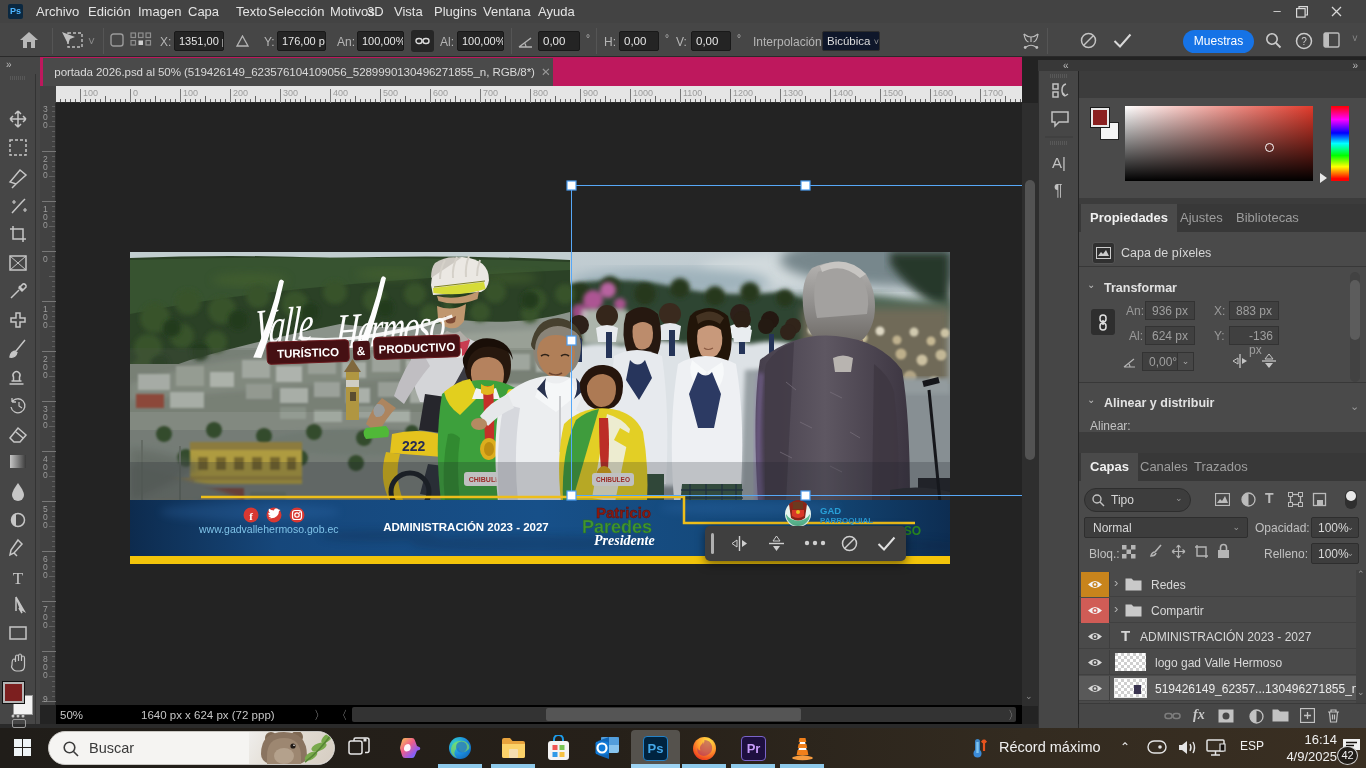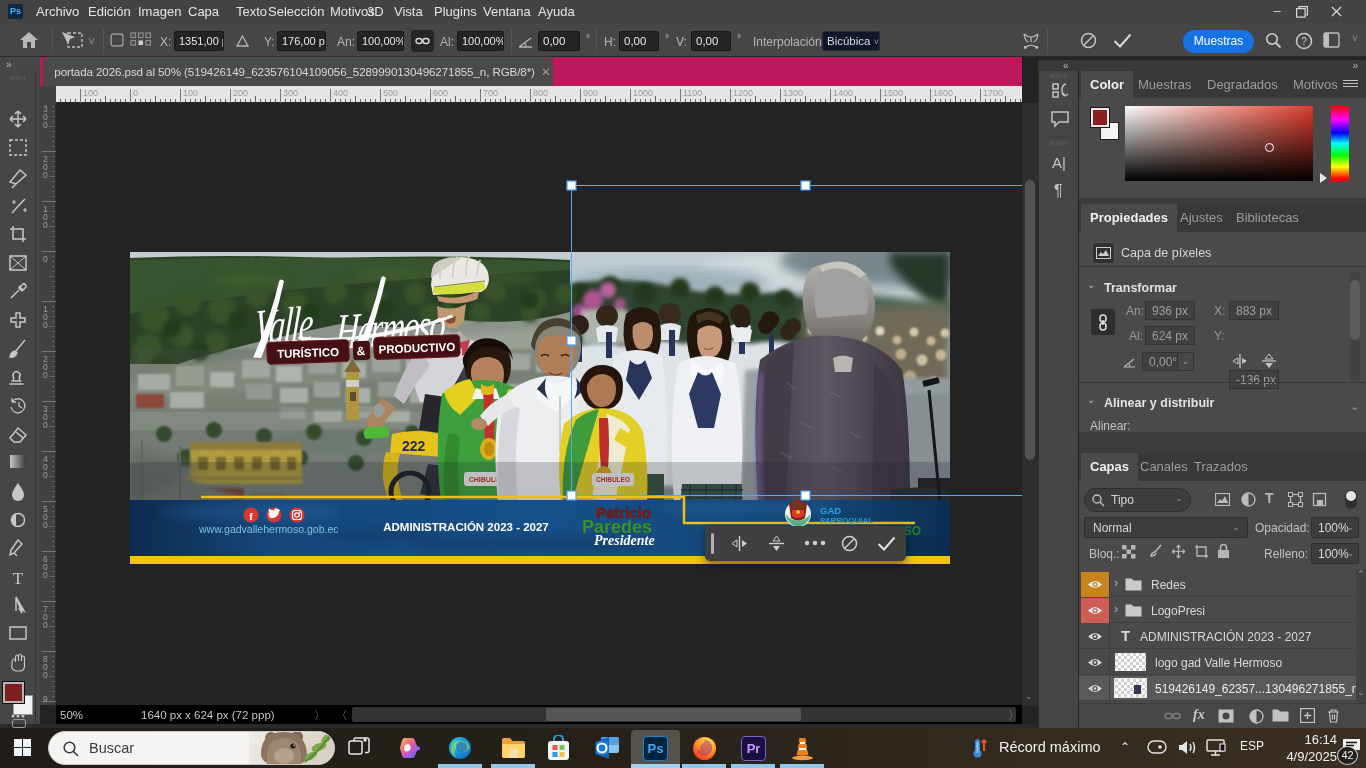--- a/index.html
+++ b/index.html
@@ -930,30 +930,20 @@
           </g>
       </g>
       <line x1="6" y1="66" x2="34" y2="66" stroke="#3a3a3a"></line>
       <g stroke="#6b6b6b">
           <path d="M11 71 h18 M11 73 h18" stroke-dasharray="1 1"></path>
         </g>
     </svg>
   </div>
   <div id="rpanel" class="abs">
 
-    <div class="ptabs" style="top:0">
-      <div class="ptab act" style="left:2px;">Color</div>
-      <div class="ptab" style="left:50px;">Muestras</div>
-      <div class="ptab" style="left:119px;">Degradados</div>
-      <div class="ptab" style="left:205px;">Motivos</div>
-      <div class="hamb" style="top:8px;">
-          <div style="border-top:1.5px solid #c2c2c2;border-bottom:1.5px solid #c2c2c2;height:7px;margin-top:1px"></div>
-          <div style="border-top:1.5px solid #c2c2c2;height:2px;margin-top:-4.5px"></div>
-        </div>
-    </div>
     <div class="pbody" style="top:27px;height:100px;">
       <div class="abs" style="left:21px;top:24px;width:19px;height:18px;background:#f4f4f4;border:1px solid #222;"></div>
       <div class="abs" style="left:12px;top:10px;width:18px;height:19px;background:#8b2020;border:2px solid #e8e8e8;outline:1px solid #1a1a1a;"></div>
       <div class="abs" style="left:46px;top:8px;width:188px;height:75px;background:linear-gradient(to right,#ffffff,#e03a2b);"></div>
       <div class="abs" style="left:46px;top:8px;width:188px;height:75px;background:linear-gradient(to bottom,rgba(0,0,0,0) 0%,#000 100%);"></div>
       <div class="abs" style="left:186px;top:45px;width:9px;height:9px;border:1.5px solid #fff;border-radius:50%;"></div>
       <div class="abs" style="left:252px;top:8px;width:18px;height:75px;background:linear-gradient(to bottom,#ff0000,#ff00ff 18%,#0000ff 36%,#00ffff 50%,#00ff00 66%,#ffff00 81%,#ff0000 97%);"></div>
       <div class="abs" style="left:241px;top:75px;width:0;height:0;border-left:7px solid #e8e8e8;border-top:5px solid transparent;border-bottom:5px solid transparent;"></div>
     </div>
 
@@ -984,21 +974,21 @@
           </g>
           <line x1="6" y1="6" x2="6" y2="11" stroke="#dfdfdf" stroke-width="1.5"></line>
         </svg>
       <span class="abs" style="left:47px;top:72px;color:#9a9a9a">An:</span>
       <div class="abs" style="left:66px;top:69px;width:50px;height:19px;background:#404040;border:1px solid #333;color:#9f9f9f;padding:2px 0 0 6px;">936 px</div>
       <span class="abs" style="left:135px;top:72px;color:#9a9a9a">X:</span>
       <div class="abs" style="left:150px;top:69px;width:50px;height:19px;background:#404040;border:1px solid #333;color:#9f9f9f;padding:2px 0 0 6px;">883 px</div>
       <span class="abs" style="left:50px;top:97px;color:#9a9a9a">Al:</span>
       <div class="abs" style="left:66px;top:94px;width:50px;height:19px;background:#404040;border:1px solid #333;color:#9f9f9f;padding:2px 0 0 6px;">624 px</div>
       <span class="abs" style="left:135px;top:97px;color:#9a9a9a">Y:</span>
-      <div class="abs" style="left:150px;top:94px;width:50px;height:19px;background:#404040;border:1px solid #333;color:#9f9f9f;padding:2px 0 0 6px;margin-top:44px;">-136 px</div>
+      <div class="abs" style="left:150px;top:94px;width:50px;height:19px;background:#404040;border:1px solid #333;color:#9f9f9f;padding:2px 0 0 19px;">-136 px</div>
       <svg class="abs" style="left:44px;top:125px" width="14" height="11" viewBox="0 0 14 11">
           <path d="M1 10 L11 2 M1 10 H12 M7 10 A6 6 0 0 0 6 7" stroke="#b5b5b5" stroke-width="1.2" fill="none"></path>
         </svg>
       <div class="abs" style="left:63px;top:120px;width:52px;height:19px;background:#404040;border:1px solid #333;color:#9f9f9f;padding:2px 0 0 6px;">0,00°</div>
       <div class="abs" style="left:98px;top:120px;width:17px;height:19px;background:#474747;border:1px solid #333;color:#aaa;font-size:9px;text-align:center;padding-top:3px">⌄</div>
       <svg class="abs" style="left:153px;top:122px" width="16" height="14" viewBox="0 0 16 14">
           <line x1="8" y1="0" x2="8" y2="14" stroke="#c5c5c5" stroke-width="1.3"></line>
           <path d="M6 4 L1 7 L6 10 Z" fill="none" stroke="#c5c5c5"></path>
           <path d="M10 4 L15 7 L10 10 Z" fill="#c5c5c5"></path>
         </svg>
@@ -1107,21 +1097,21 @@
             <svg width="16" height="11" viewBox="0 0 16 11">
               <path d="M1 5.5 Q8 -1.5 15 5.5 Q8 12.5 1 5.5 Z" fill="#f2f2f2"></path>
               <circle cx="8" cy="5.5" r="2.6" fill="#d05c56"></circle>
               <circle cx="8" cy="5.5" r="1.2" fill="#f2f2f2"></circle>
             </svg>
           </div>
         <span class="lchev">›</span>
         <svg class="abs" style="left:46px;top:6px" width="17" height="13">
             <path d="M0.5 12.5 V0.5 H6.5 L8.5 2.5 H16.5 V12.5 Z" fill="#c9c9c9"></path>
           </svg>
-        <span class="ltxt" style="left:72px">LogoPresi</span>
+        <span class="ltxt" style="left:72px">Compartir</span>
       </div>
       <div class="lrow" style="top:143px;">
         <div class="eyebox">
             <svg width="16" height="11" viewBox="0 0 16 11">
               <path d="M1 5.5 Q8 -1.5 15 5.5 Q8 12.5 1 5.5 Z" fill="#d8d8d8"></path>
               <circle cx="8" cy="5.5" r="2.6" fill="#474747"></circle>
               <circle cx="8" cy="5.5" r="1.2" fill="#d8d8d8"></circle>
             </svg>
           </div>
         <span class="abs" style="left:42px;top:3px;color:#d5d5d5;font-size:15px;font-weight:bold">T</span>

